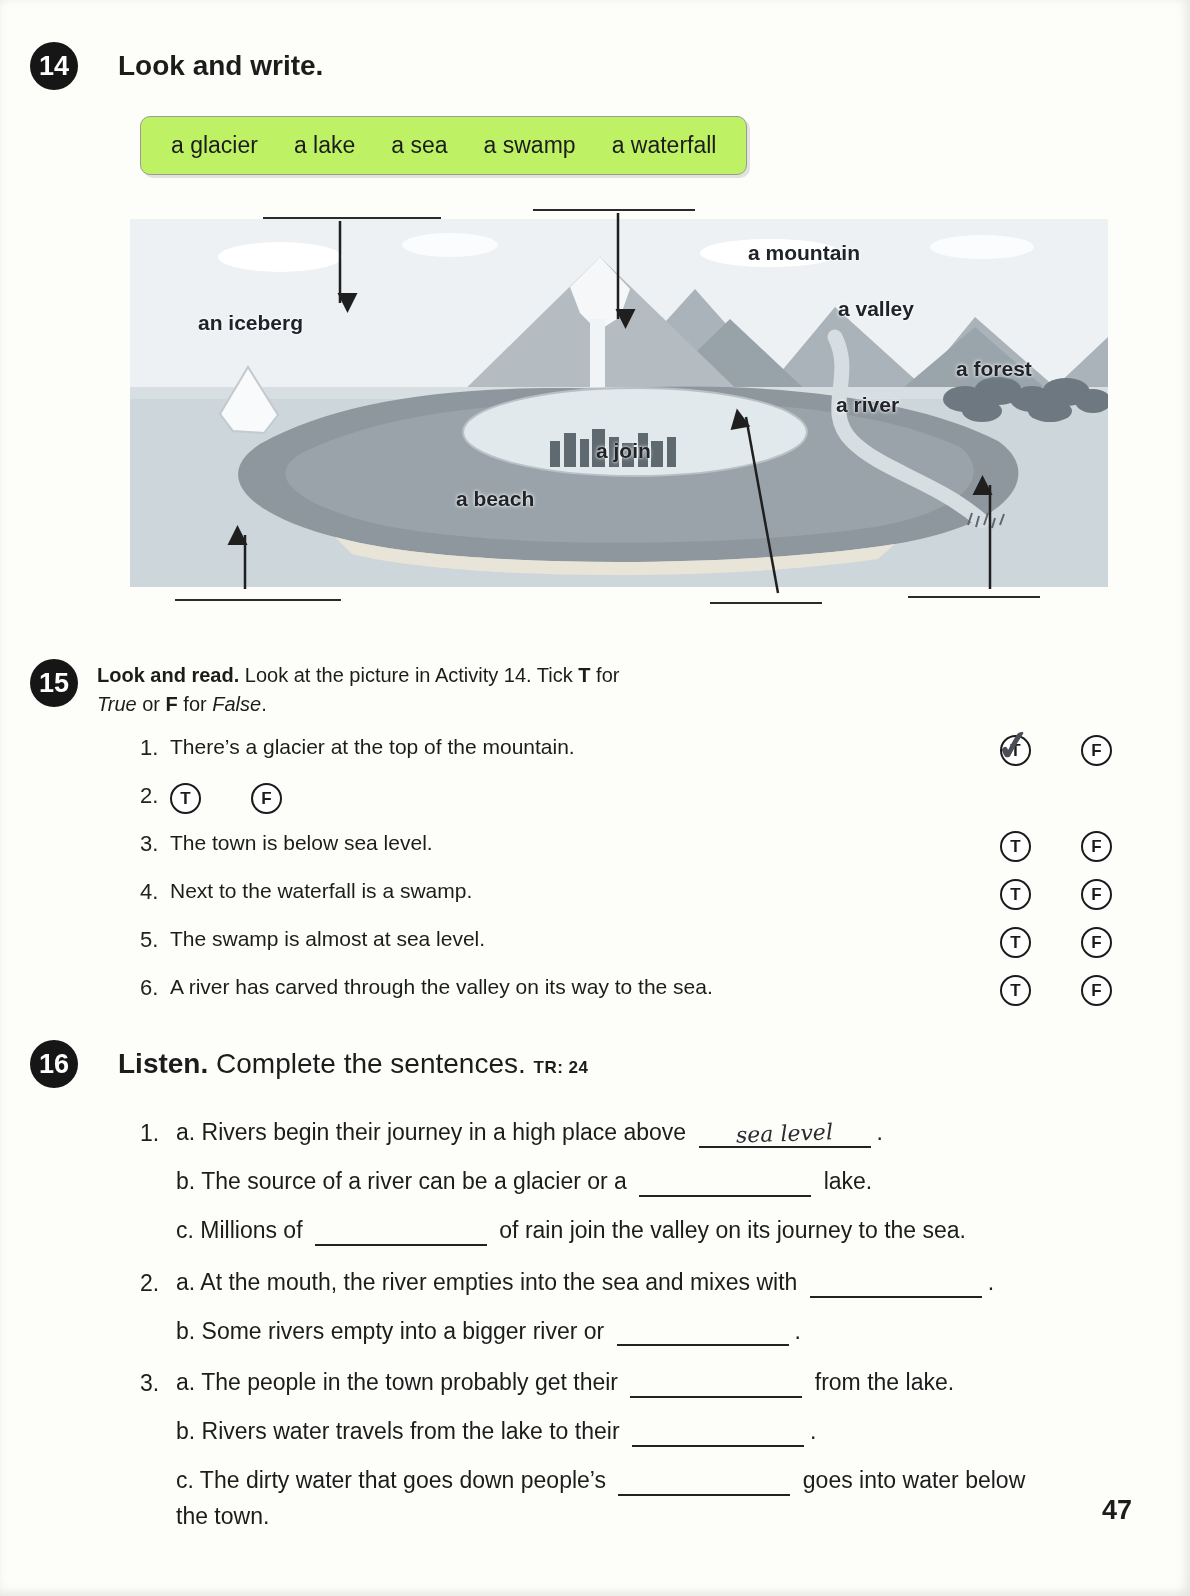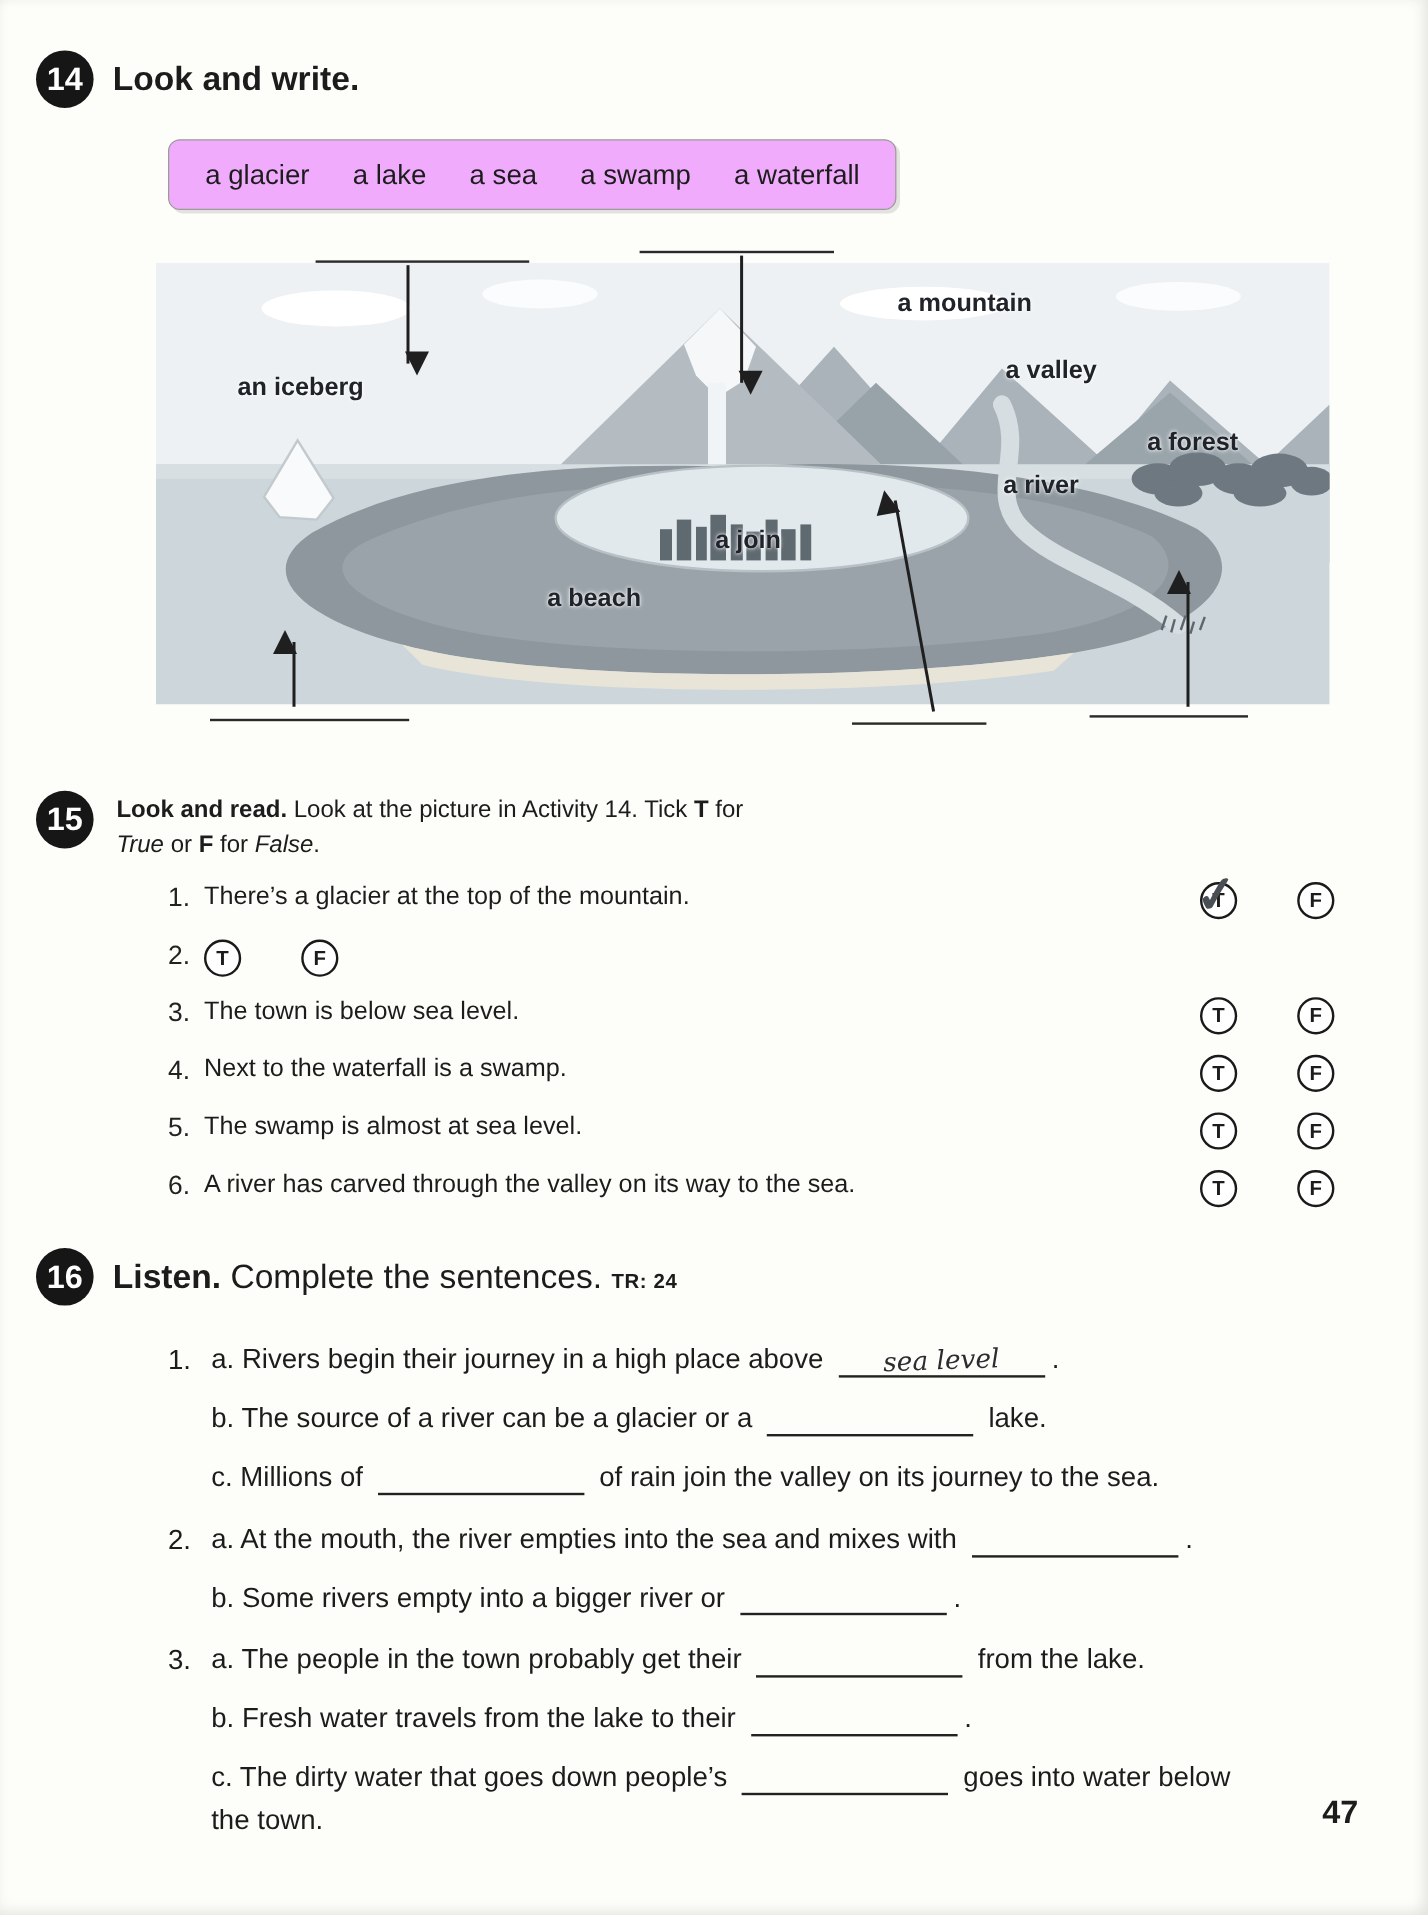--- a/index.html
+++ b/index.html
@@ -5,34 +5,34 @@
   * { margin:0; padding:0; box-sizing:border-box; }
   html,body { background:#e9e9e4; }
   body { font-family:"Liberation Sans", sans-serif; color:#1c1c1c; }
   .page {
     position:relative; width:1190px; height:1596px; margin:0 auto;
     background:#fdfdfa; overflow:hidden;
     box-shadow: inset -6px 0 10px rgba(0,0,0,.06), inset 0 -6px 10px rgba(0,0,0,.05);
   }
 
   
-  .act-header { display:flex; align-items:flex-start; gap:16px; }
+  .act-header { display:flex; align-items:flex-start; gap:40px; }
   .badge {
     flex:0 0 auto; width:48px; height:48px; border-radius:50%;
     background:#161616; color:#fff; font-weight:bold; font-size:27px;
     display:flex; align-items:center; justify-content:center;
   }
   .act-title { font-size:28px; font-weight:bold; padding-top:8px; }
   .act-title .reg { font-weight:normal; }
 
   
   .word-bank {
     margin:26px 0 0 110px; display:inline-flex; gap:36px;
     border:1.5px solid #9a9a97; border-radius:10px;
-    padding:15px 30px; font-size:23px; background:#f0abfc;
+    padding:15px 30px; font-size:23px; background:#bef264;
     box-shadow:3px 3px 0 #e2e2de;
   }
 
   
   .scene { position:relative; width:978px; height:438px; margin:16px 0 0 100px; }
   .scene svg.bg { position:absolute; left:0; top:28px; }
   .scene svg.arrows { position:absolute; left:0; top:0; }
   .scene .lbl {
     position:absolute; font-weight:bold; font-size:21px; color:#20242a;
     text-shadow:0 0 4px rgba(255,255,255,.9), 0 0 2px rgba(255,255,255,.9);
@@ -331,21 +331,21 @@
 
         <div class="group">
           <div class="group-num">3.</div>
           <div class="group-lines">
             <div class="gline">
               <span>a. The people in the town probably get their</span>
               <span class="blank"></span>
               <span>from the lake.</span>
             </div>
             <div class="gline">
-              <span>b. Fresh water travels from the lake to their</span>
+              <span>b. Rivers water travels from the lake to their</span>
               <span class="blank"></span><span>.</span>
             </div>
             <div class="gline">
               <span>c. The dirty water that goes down people’s</span>
               <span class="blank"></span>
               <span>goes into water below</span>
               <div class="cont-line">the town.</div>
             </div>
           </div>
         </div>

